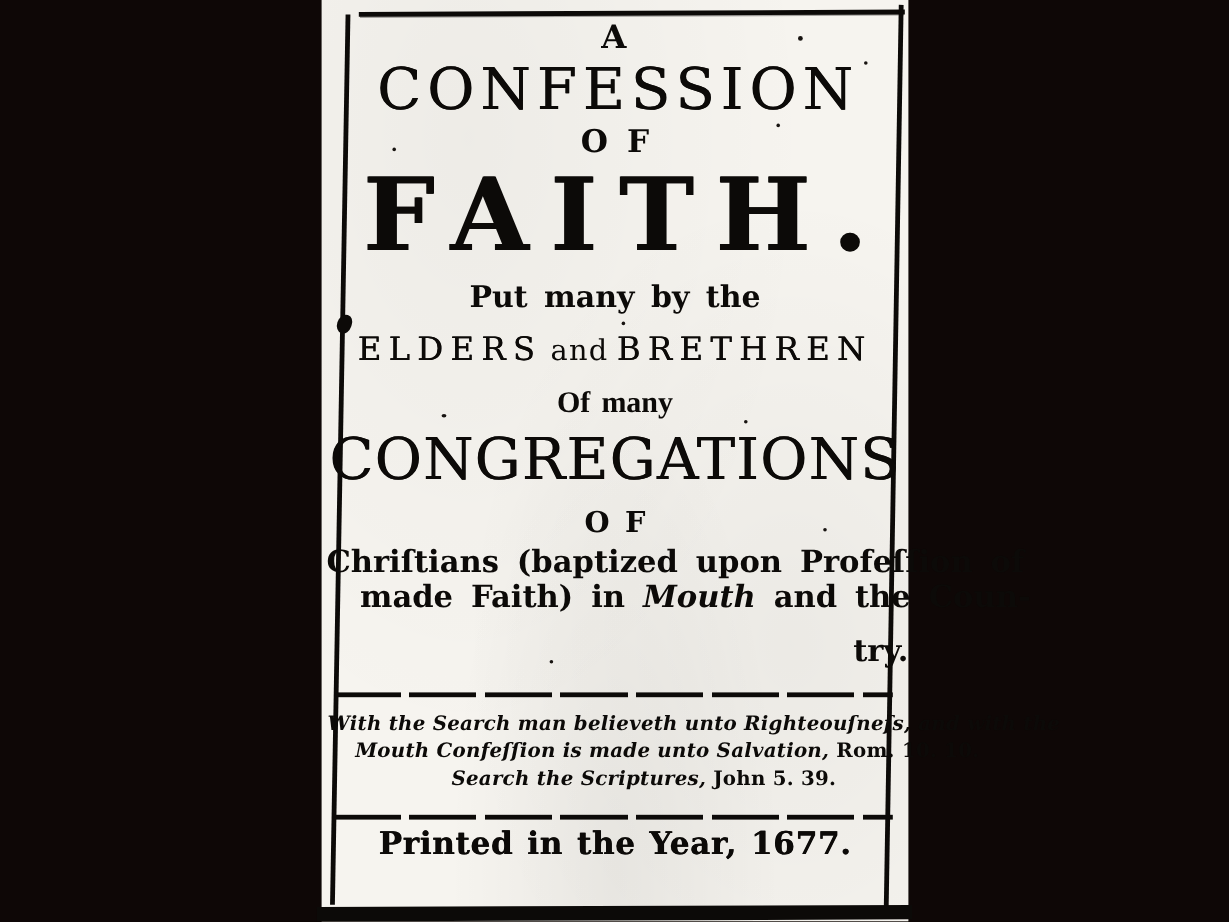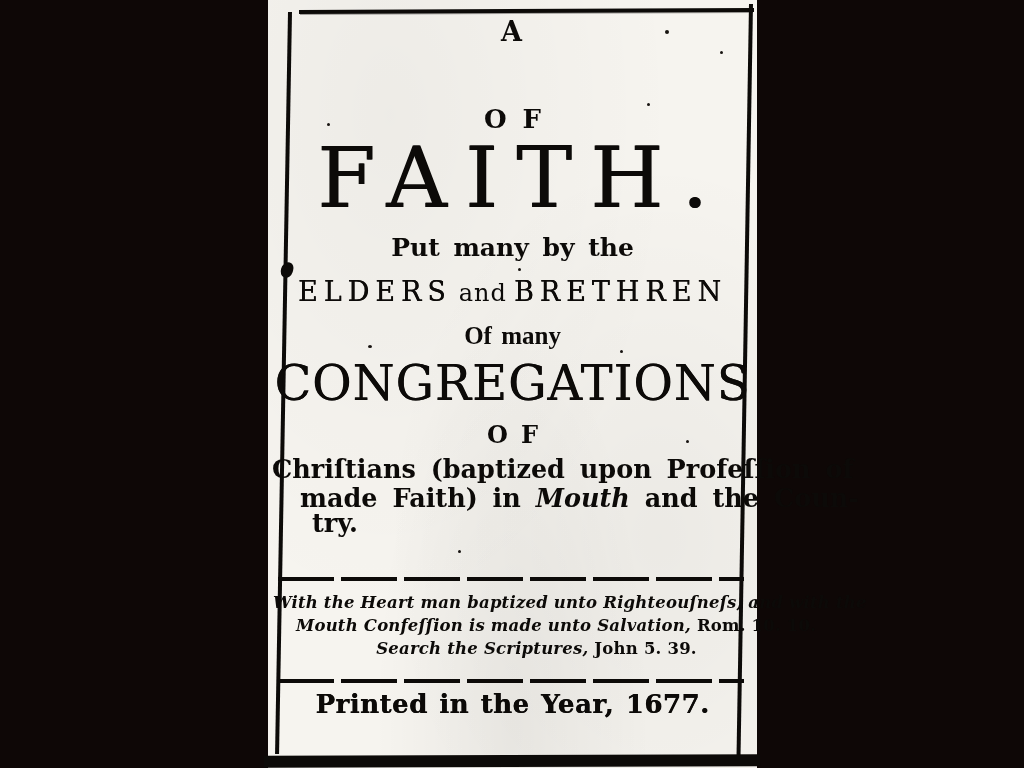--- a/index.html
+++ b/index.html
@@ -59,32 +59,32 @@
 
   
   .t, .quote {
     position: absolute; left: 0; right: 0;
     text-align: center; white-space: nowrap;
     color: #0c0a08;
   }
   .article       { top: 16px;  font-size: 27px; font-weight: 700; letter-spacing: 2px; }
   .confession    { top: 47px;  font-size: 48px; letter-spacing: 5px; padding-left: 5px; text-shadow: 0.4px 0 0 currentColor; }
   .of1           { top: 104px; font-size: 26px; font-weight: 700; letter-spacing: 16px; padding-left: 16px; }
-  .faith         { top: 129px; font-size: 84px; font-weight: 400; letter-spacing: 18px; padding-left: 18px; text-shadow: 0.7px 0 0 currentColor; }
+  .faith         { top: 129px; font-size: 84px; font-weight: 700; letter-spacing: 18px; padding-left: 18px; text-shadow: 0.7px 0 0 currentColor; }
   .putforth      { top: 233px; font-size: 25px; font-weight: 600; word-spacing: 5px; }
   .elders-line   { top: 276px; font-size: 27px; }
   .elders-line .caps  { letter-spacing: 6px; text-shadow: 0.3px 0 0 currentColor; }
   .elders-line .small { font-size: 24px; letter-spacing: 1px; margin: 0 7px; }
   .ofmany        { top: 322px; font-size: 25px; font-weight: 600; word-spacing: 3px; font-family: Liberation Serif, serif; }
   .congregations { top: 355px; font-size: 48px; letter-spacing: 1px; text-shadow: 0.4px 0 0 currentColor; }
   .of2           { top: 420px; font-size: 24px; font-weight: 700; letter-spacing: 13px; padding-left: 13px; }
-  .sub           { text-align: left; font-size: 25.5px; font-weight: 600; word-spacing: 6px; }
+  .sub           { text-align: right; font-size: 25.5px; font-weight: 600; word-spacing: 6px; }
   .sub1          { top: 454px; padding-left: 4px; }
   .sub2          { top: 483px; padding-left: 32px; }
-  .sub3          { top: 508px; padding-left: 44px; }
+  .sub3          { top: 528px; padding-left: 44px; }
   .it            { font-style: italic; }
   .quote {
     text-align: left; font-size: 16.5px; font-style: italic; font-weight: 700;
     letter-spacing: 0.2px;
   }
   .q1 { top: 593px; padding-left: 5px; }
   .q2 { top: 616px; padding-left: 28px; }
   .q3 { top: 639px; padding-left: 48px; text-align: center; }
   .quote .rom { font-style: normal; }
   .imprint { top: 689px; font-size: 26px; font-weight: 600; letter-spacing: 0.5px; word-spacing: 2px; text-shadow: 0.4px 0 0 currentColor; }
@@ -107,34 +107,35 @@
     <div class="speck" style="left:452px; top:51px;  width:3px; height:3px;"></div>
     <div class="speck" style="left:59px;  top:123px; width:3px; height:3px;"></div>
     <div class="speck" style="left:379px; top:103px; width:3px; height:3px;"></div>
     <div class="speck" style="left:250px; top:268px; width:3px; height:3px;"></div>
     <div class="speck" style="left:100px; top:345px; width:4px; height:3px;"></div>
     <div class="speck" style="left:352px; top:350px; width:3px; height:3px;"></div>
     <div class="speck" style="left:418px; top:440px; width:3px; height:3px;"></div>
     <div class="speck" style="left:190px; top:550px; width:3px; height:3px;"></div>
 
     <div class="t article">A</div>
+    <div class="t confession">CONFESSION</div>
     <div class="t of1">OF</div>
     <div class="t faith">FAITH.</div>
     <div class="t putforth">Put many by the</div>
 
     <div class="t elders-line"><span class="caps">ELDERS</span><span class="small">and</span><span class="caps">BRETHREN</span></div>
 
     <div class="t ofmany">Of many</div>
     <div class="t congregations">CONGREGATIONS</div>
     <div class="t of2">OF</div>
 
     <div class="t sub sub1">Chriſtians (baptized upon Profeſſion of</div>
     <div class="t sub sub2"><span>made Faith) in </span><span class="it">Mouth</span><span> and the Coun-</span></div>
     <div class="t sub sub3">try.</div>
 
-    <div class="quote q1">With the Heart man baptized unto Righteouſneſs, and with the</div>
+    <div class="quote q1">With the Search man believeth unto Righteouſneſs, and with the</div>
     <div class="quote q2"><span>Mouth Confeſſion is made unto Salvation, </span><span class="rom">Rom. 10. 10.</span></div>
     <div class="quote q3"><span>Search the Scriptures, </span><span class="rom">John 5. 39.</span></div>
 
     <div class="t imprint">Printed in the Year, 1677.</div>
 
   </div>
 </div>
 
 </body></html>

